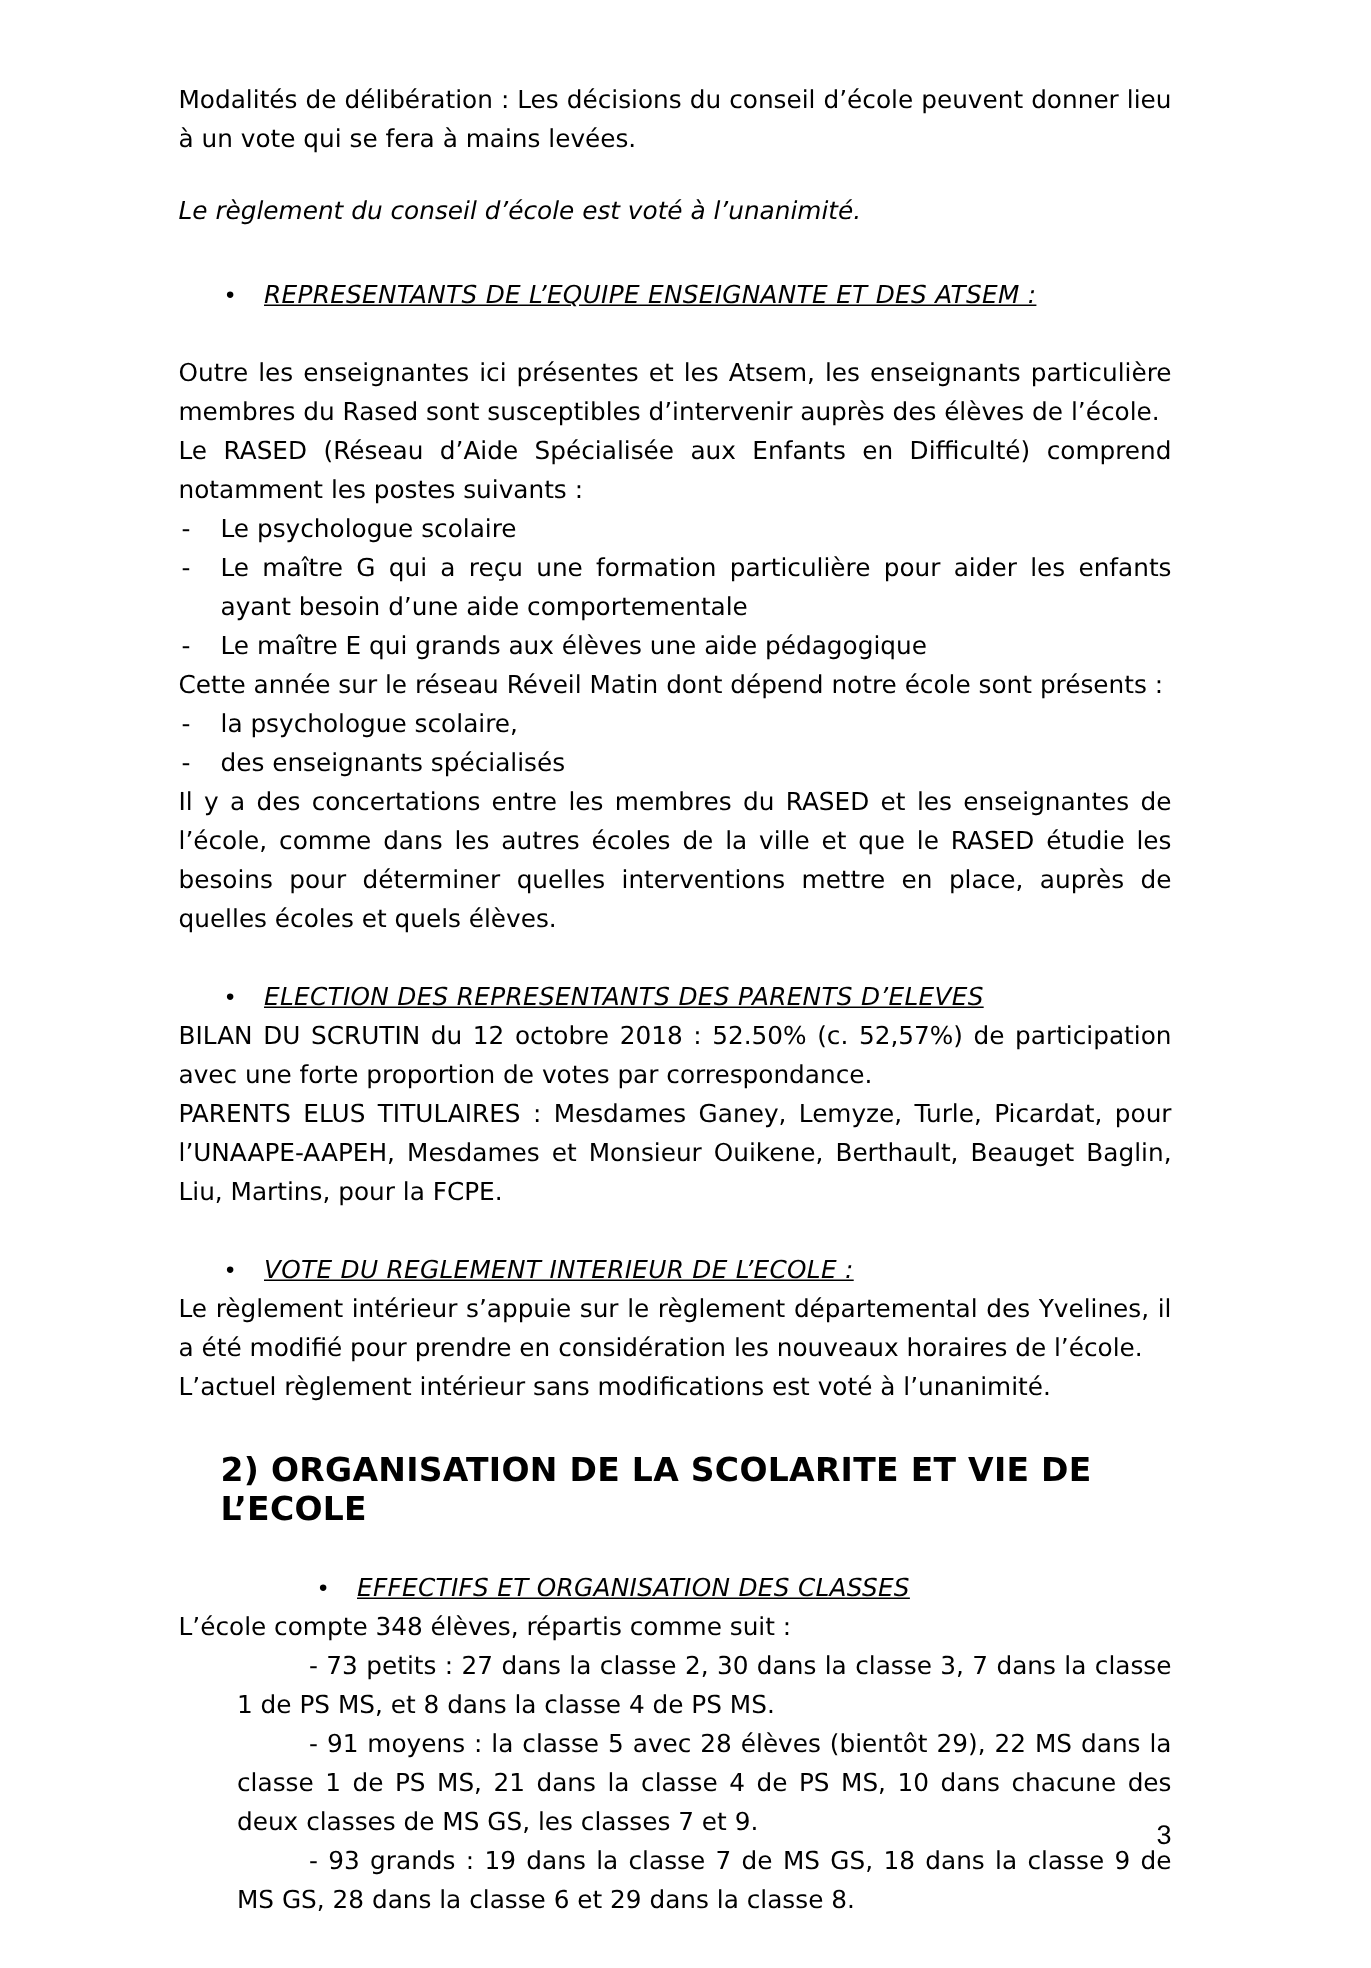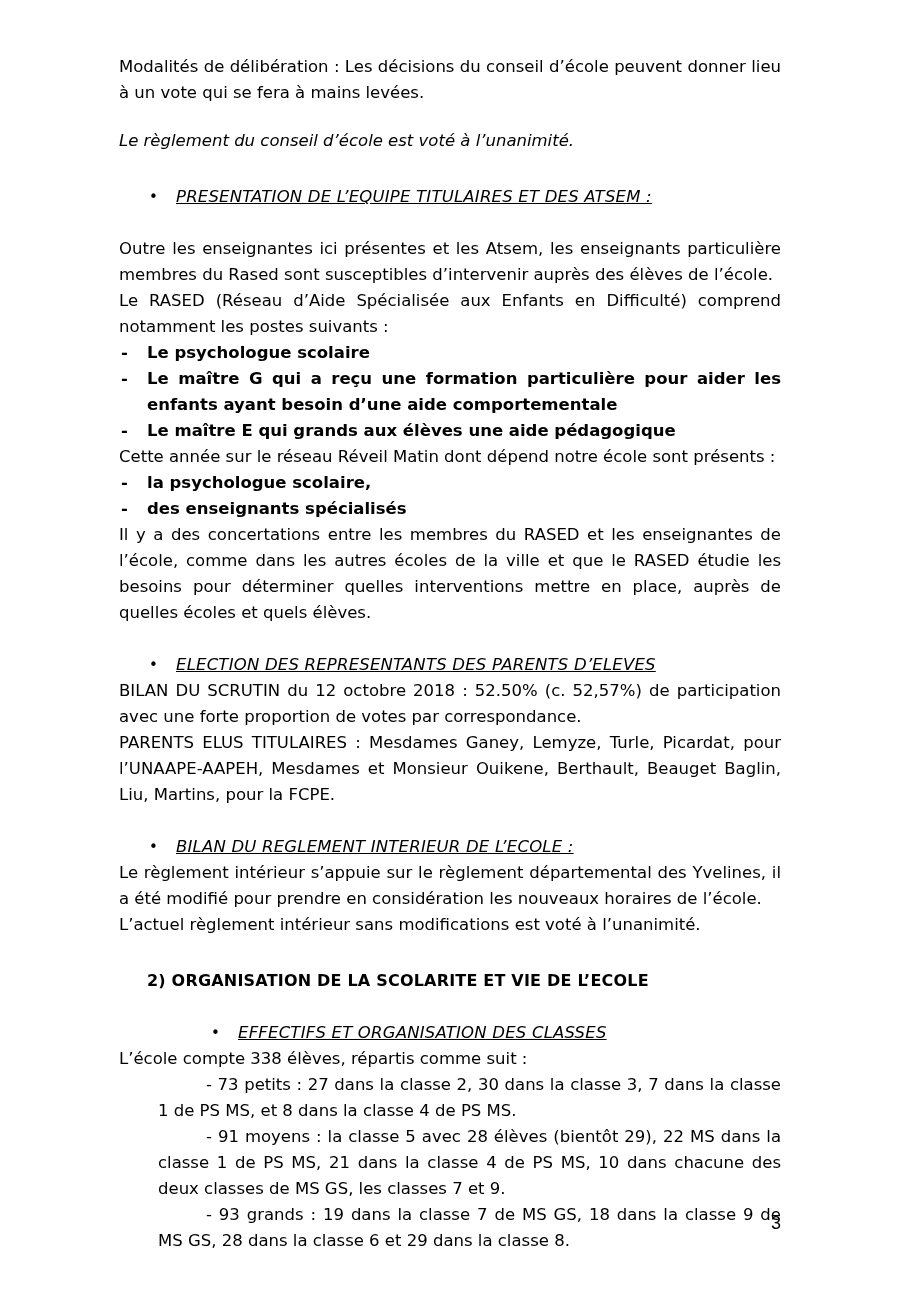--- a/index.html
+++ b/index.html
@@ -41,21 +41,20 @@
     text-decoration: underline;
     letter-spacing: 0.2px;
   }
   .h-indent2 { margin-left: 92px; }
 
   
   .dash-item {
     padding-left: 28px;
     text-indent: -28px;
     text-align: justify;
-    font-weight: bold;
   }
   .dash-item .dash {
     display: inline-block;
     width: 28px;
     text-indent: 2px;
   }
 
   
   .indent1 { text-indent: 48px; margin-left: 39px; }
 
@@ -77,21 +76,21 @@
 <body>
 
 <div class="page">
 
   <p class="p">Modalités de délibération : Les décisions du conseil d’école peuvent donner lieu à un vote qui se fera à mains levées.</p>
 
   <p class="p italic gap-a">Le règlement du conseil d’école est voté à l’unanimité.</p>
 
   <div class="h-bullet gap-c mb-b">
     <span class="bullet">•</span>
-    <span class="h-text">PRESENTATION DE L’EQUIPE TITULAIRES ET DES ATSEM :</span>
+    <span class="h-text">REPRESENTANTS DE L’EQUIPE ENSEIGNANTE ET DES ATSEM :</span>
   </div>
 
   <p class="p">Outre les enseignantes ici présentes et les Atsem, les enseignants particulière membres du Rased sont susceptibles d’intervenir auprès des élèves de l’école.</p>
   <p class="p">Le RASED (Réseau d’Aide Spécialisée aux Enfants en Difficulté) comprend notamment les postes suivants :</p>
 
   <p class="dash-item"><span class="dash">-</span><span>Le psychologue scolaire</span></p>
   <p class="dash-item"><span class="dash">-</span><span>Le maître G qui a reçu une formation particulière pour aider les enfants ayant besoin d’une aide comportementale</span></p>
   <p class="dash-item"><span class="dash">-</span><span>Le maître E qui grands aux élèves une aide pédagogique</span></p>
 
   <p class="p">Cette année sur le réseau Réveil Matin dont dépend notre école sont présents :</p>
@@ -104,33 +103,33 @@
   <div class="h-bullet gap-b">
     <span class="bullet">•</span>
     <span class="h-text">ELECTION DES REPRESENTANTS DES PARENTS D’ELEVES</span>
   </div>
 
   <p class="p">BILAN DU SCRUTIN du 12 octobre 2018 : 52.50% (c. 52,57%) de participation avec une forte proportion de votes par correspondance.</p>
   <p class="p">PARENTS ELUS TITULAIRES : Mesdames Ganey, Lemyze, Turle, Picardat, pour l’UNAAPE-AAPEH, Mesdames et Monsieur Ouikene, Berthault, Beauget Baglin, Liu, Martins, pour la FCPE.</p>
 
   <div class="h-bullet gap-b">
     <span class="bullet">•</span>
-    <span class="h-text">BILAN DU REGLEMENT INTERIEUR DE L’ECOLE :</span>
+    <span class="h-text">VOTE DU REGLEMENT INTERIEUR DE L’ECOLE :</span>
   </div>
 
   <p class="p">Le règlement intérieur s’appuie sur le règlement départemental des Yvelines, il a été modifié pour prendre en considération les nouveaux horaires de l’école.</p>
   <p class="p">L’actuel règlement intérieur sans modifications est voté à l’unanimité.</p>
 
-  <h2 class="h-section gap-c" style="font-size:16px;">2) ORGANISATION DE LA SCOLARITE ET VIE DE L’ECOLE</h2>
+  <h2 class="h-section gap-c" style="font-size:22px;">2) ORGANISATION DE LA SCOLARITE ET VIE DE L’ECOLE</h2>
 
   <div class="h-bullet h-indent2 gap-b">
     <span class="bullet">•</span>
     <span class="h-text">EFFECTIFS ET ORGANISATION DES CLASSES</span>
   </div>
 
-  <p class="p">L’école compte 338 élèves, répartis comme suit :</p>
+  <p class="p">L’école compte 348 élèves, répartis comme suit :</p>
   <p class="p indent1">- 73 petits : 27 dans la classe 2, 30 dans la classe 3, 7 dans la classe 1 de PS MS, et 8 dans la classe 4 de PS MS.</p>
   <p class="p indent1">- 91 moyens : la classe 5 avec 28 élèves (bientôt 29), 22 MS dans la classe 1 de PS MS, 21 dans la classe 4 de PS MS, 10 dans chacune des deux classes de MS GS, les classes 7 et 9.</p>
   <p class="p indent1">- 93 grands : 19 dans la classe 7 de MS GS, 18 dans la classe 9 de MS GS, 28 dans la classe 6 et 29 dans la classe 8.</p>
 
   <div class="page-num">3</div>
 
 </div>
 
 </body></html>

